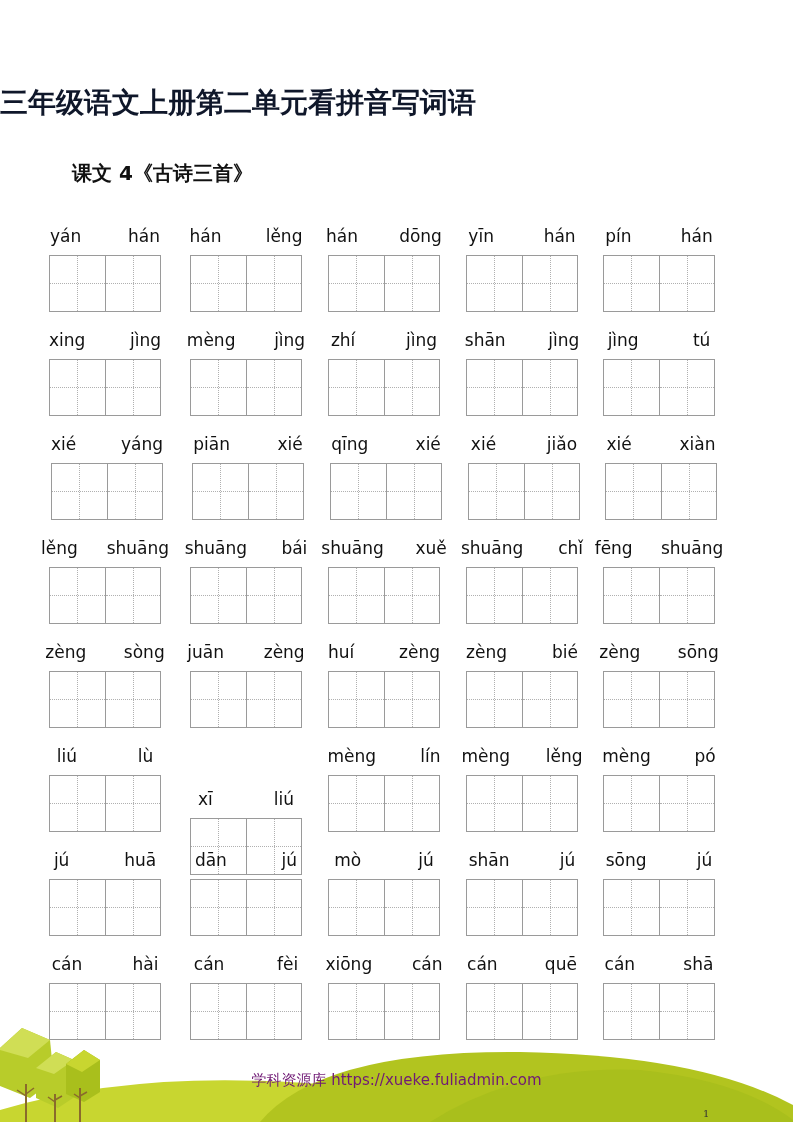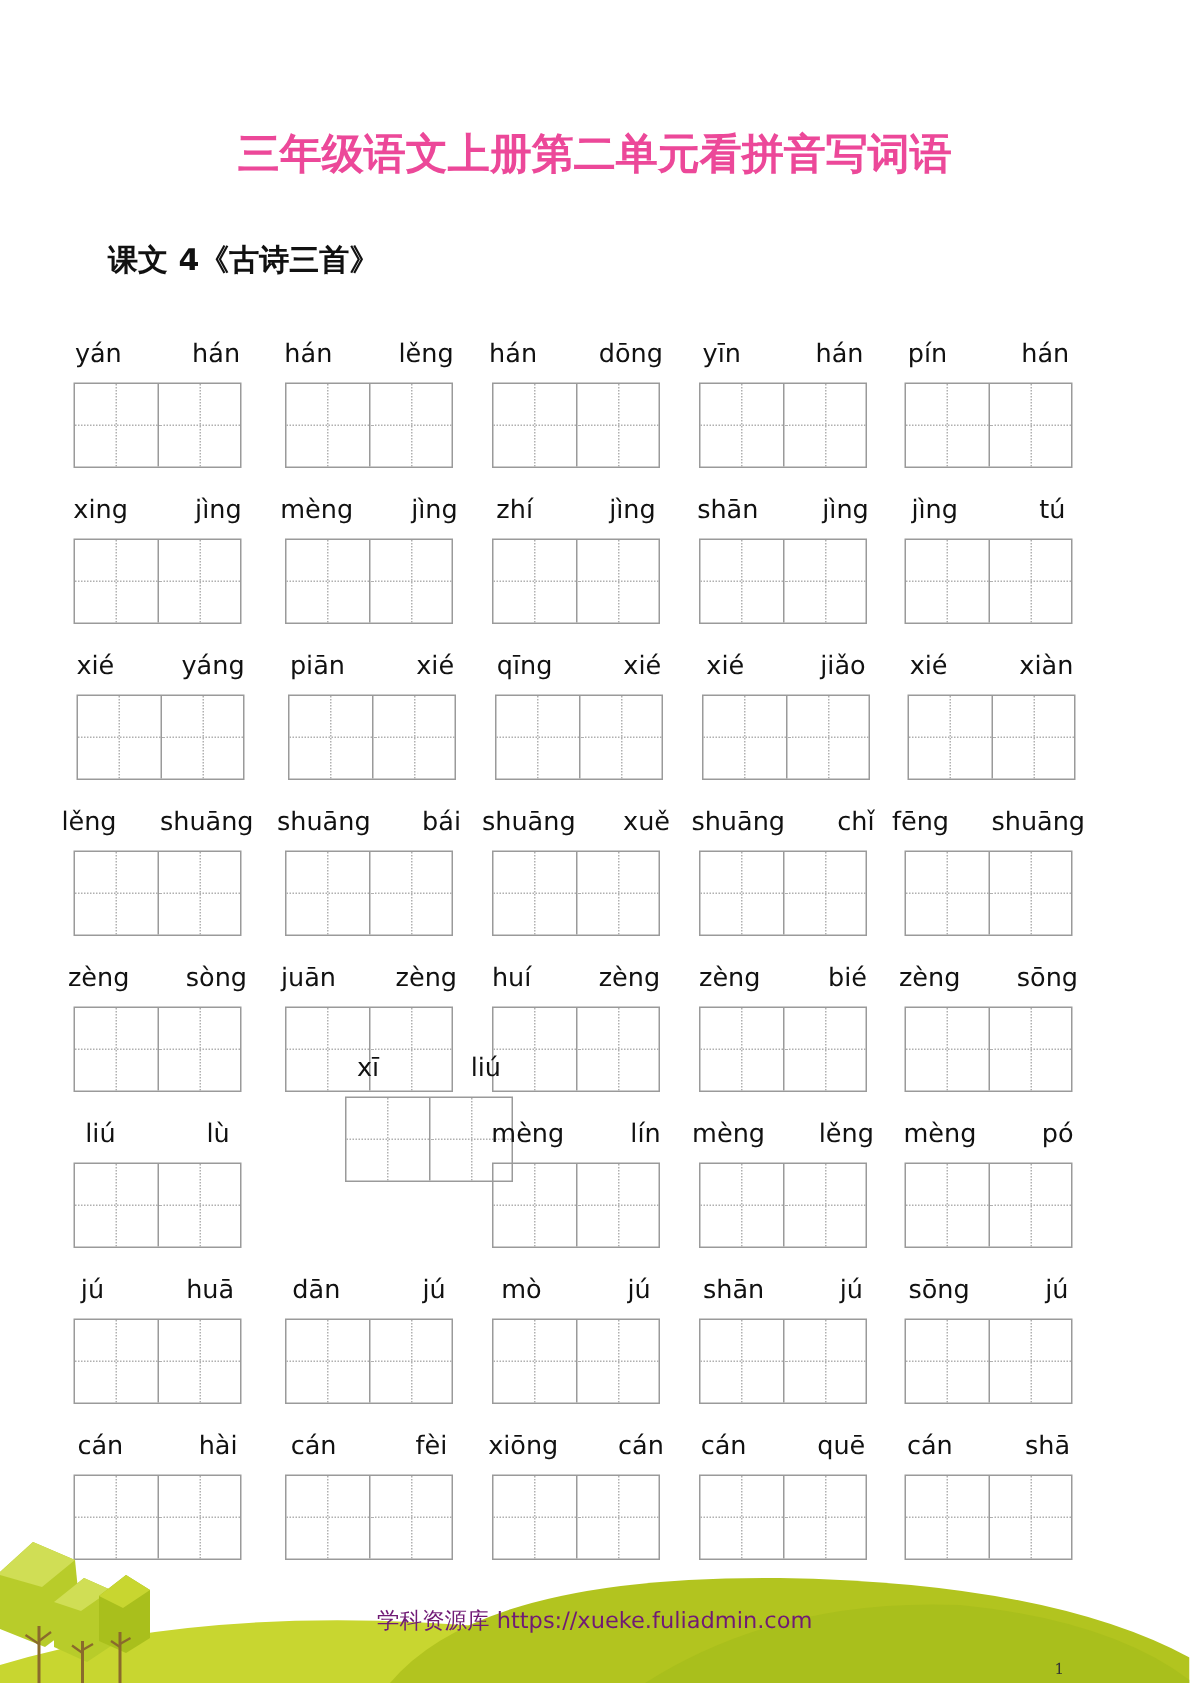--- a/index.html
+++ b/index.html
@@ -2,22 +2,22 @@
 <html><head>
   <meta charset="utf-8">
   <style>
     html, body { margin: 0; padding: 0; }
     body {
       width: 793px; height: 1122px; position: relative; overflow: hidden;
       background: #ffffff;
       font-family: "DejaVu Sans", "Liberation Sans", sans-serif;
     }
     .title {
-      position: absolute; left: 0; top: 84px; width: 793px; text-align: center;
-      font-size: 28px; font-weight: bold; color: #ec4899; letter-spacing: 0px;
+      position: absolute; left: 0; top: 84px; width: 793px; text-align: left;
+      font-size: 28px; font-weight: bold; color: #0f172a; letter-spacing: 0px;
       font-family: "DejaVu Sans", sans-serif;
     }
     .subtitle {
       position: absolute; left: 72px; top: 160px;
       font-size: 20px; font-weight: bold; color: #111;
       font-family: "DejaVu Sans", sans-serif;
     }
     .grid-area { position: absolute; left: 0; top: 0; width: 793px; }
     .word {
       position: absolute; width: 112px; height: 90px;
@@ -324,21 +324,21 @@
   <div class="word" style="left:49px;top:745px;">
       <div class="pinyin">
         <span>liú</span>
         <span>lù</span>
       </div>
       <div class="boxes">
         <div class="cell"></div>
         <div class="cell"></div>
       </div>
     </div>
-  <div class="word" style="left:190px;top:701px;margin-left:40px;">
+  <div class="word" style="left:190px;top:788px;">
       <div class="pinyin">
         <span>xī</span>
         <span>liú</span>
       </div>
       <div class="boxes">
         <div class="cell"></div>
         <div class="cell"></div>
       </div>
     </div>
   <div class="word" style="left:328px;top:745px;">

